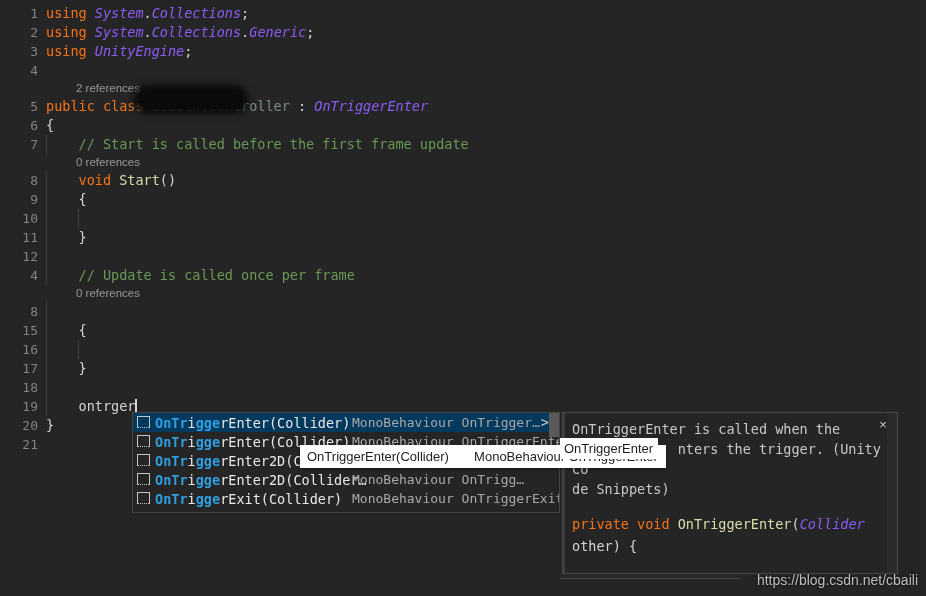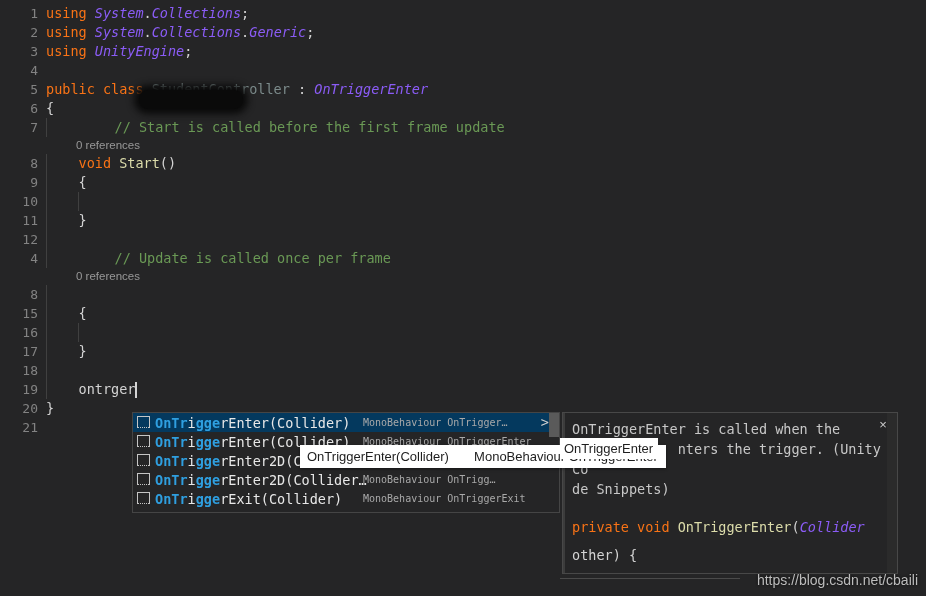--- a/index.html
+++ b/index.html
@@ -70,21 +70,21 @@
     top: 0;
     bottom: 0;
     width: 1px;
     background: #404040;
   }
 
   
   .kw      { color: #f97316; }   
   .ns      { color: #8b5cf6; font-style: italic; }   
   .punc    { color: #d4d4d4; }
-  .cmt     { color: #6a9955; padding-left: 36px; }
+  .cmt     { color: #6a9955; }
   .fn      { color: #dcdcaa; }
   .plain   { color: #d4d4d4; }
   .redact  { color: #7c8b8b; }
 
   
   .redact-box {
     position: absolute;
     left: 139px;
     top: 90px;
     width: 104px;
@@ -166,24 +166,24 @@
     display: inline-block;
     vertical-align: middle;
     font-family: "DejaVu Sans Mono", "Liberation Mono", monospace;
     font-size: 13.5px;
     color: #e8e8e8;
   }
   .cmp-label .m { color: #2f9fe0; font-weight: 700; }
 
   .cmp-detail {
     position: absolute;
-    left: 230px;
-    top: 0;
-    font-family: "DejaVu Sans Mono", "Liberation Mono", monospace;
-    font-size: 10px;
+    left: 219px;
+    top: 0;
+    font-family: "DejaVu Sans Mono", "Liberation Mono", monospace;
+    font-size: 13px;
     color: #a9a9a9;
     white-space: nowrap;
   }
 
   .cmp-more {
     position: absolute;
     right: 10px;
     top: 0;
     color: #d0d0d0;
     font-family: "DejaVu Sans Mono", "Liberation Mono", monospace;
@@ -245,21 +245,21 @@
     line-height: 20px;
     color: #c8c8c8;
     white-space: pre-wrap;
     word-break: break-word;
   }
   .doc-code {
     padding: 0 10px 0 9px;
     margin-top: 14px;
     font-family: "DejaVu Sans Mono", "Liberation Mono", monospace;
     font-size: 13.5px;
-    line-height: 28px;
+    line-height: 22px;
     white-space: pre-wrap;
   }
   #doc-close {
     position: absolute;
     right: 6px;
     top: 4px;
     width: 16px;
     height: 16px;
     line-height: 16px;
     text-align: center;
@@ -321,20 +321,23 @@
 </style>
 </head>
 <body>
 
 <div id="editor">
   <div id="editor-lines" style="padding-top: 4px;">
       <div class="code-line"><span class="gutter">1</span><span class="code-text"><span class="kw">using </span><span class="ns">System</span><span class="punc">.</span><span class="ns">Collections</span><span class="punc">;</span></span></div>
       <div class="code-line"><span class="gutter">2</span><span class="code-text"><span class="kw">using </span><span class="ns">System</span><span class="punc">.</span><span class="ns">Collections</span><span class="punc">.</span><span class="ns">Generic</span><span class="punc">;</span></span></div>
       <div class="code-line"><span class="gutter">3</span><span class="code-text"><span class="kw">using </span><span class="ns">UnityEngine</span><span class="punc">;</span></span></div>
       <div class="code-line"><span class="gutter">4</span><span class="code-text"></span></div>
+      <div class="codelens">
+        <span class="cl-text">2 references</span>
+      </div>
       <div class="code-line"><span class="gutter">5</span><span class="code-text"><span class="kw">public</span><span class="plain"> </span><span class="kw">class</span><span class="plain"> </span><span class="redact">StudentController</span><span class="punc"> : </span><span class="ns">OnTriggerEnter</span></span></div>
       <div class="code-line"><span class="gutter">6</span><span class="code-text"><span class="punc">{</span></span></div>
       <div class="code-line"><span class="gutter">7</span><span class="iguide" style="left: 46px;"></span><span class="code-text"><span class="cmt">    // Start is called before the first frame update</span></span></div>
       <div class="codelens">
         <span class="cl-text">0 references</span>
       </div>
       <div class="code-line"><span class="gutter">8</span><span class="iguide" style="left: 46px;"></span><span class="code-text"><span class="plain">    </span><span class="kw">void</span><span class="plain"> </span><span class="fn">Start</span><span class="punc">()</span></span></div>
       <div class="code-line"><span class="gutter">9</span><span class="iguide" style="left: 46px;"></span><span class="code-text"><span class="punc">    {</span></span></div>
       <div class="code-line"><span class="gutter">10</span><span class="iguide" style="left: 46px;"></span><span class="iguide" style="left: 78.4px;"></span><span class="code-text"></span></div>
       <div class="code-line"><span class="gutter">11</span><span class="iguide" style="left: 46px;"></span><span class="code-text"><span class="punc">    }</span></span></div>

